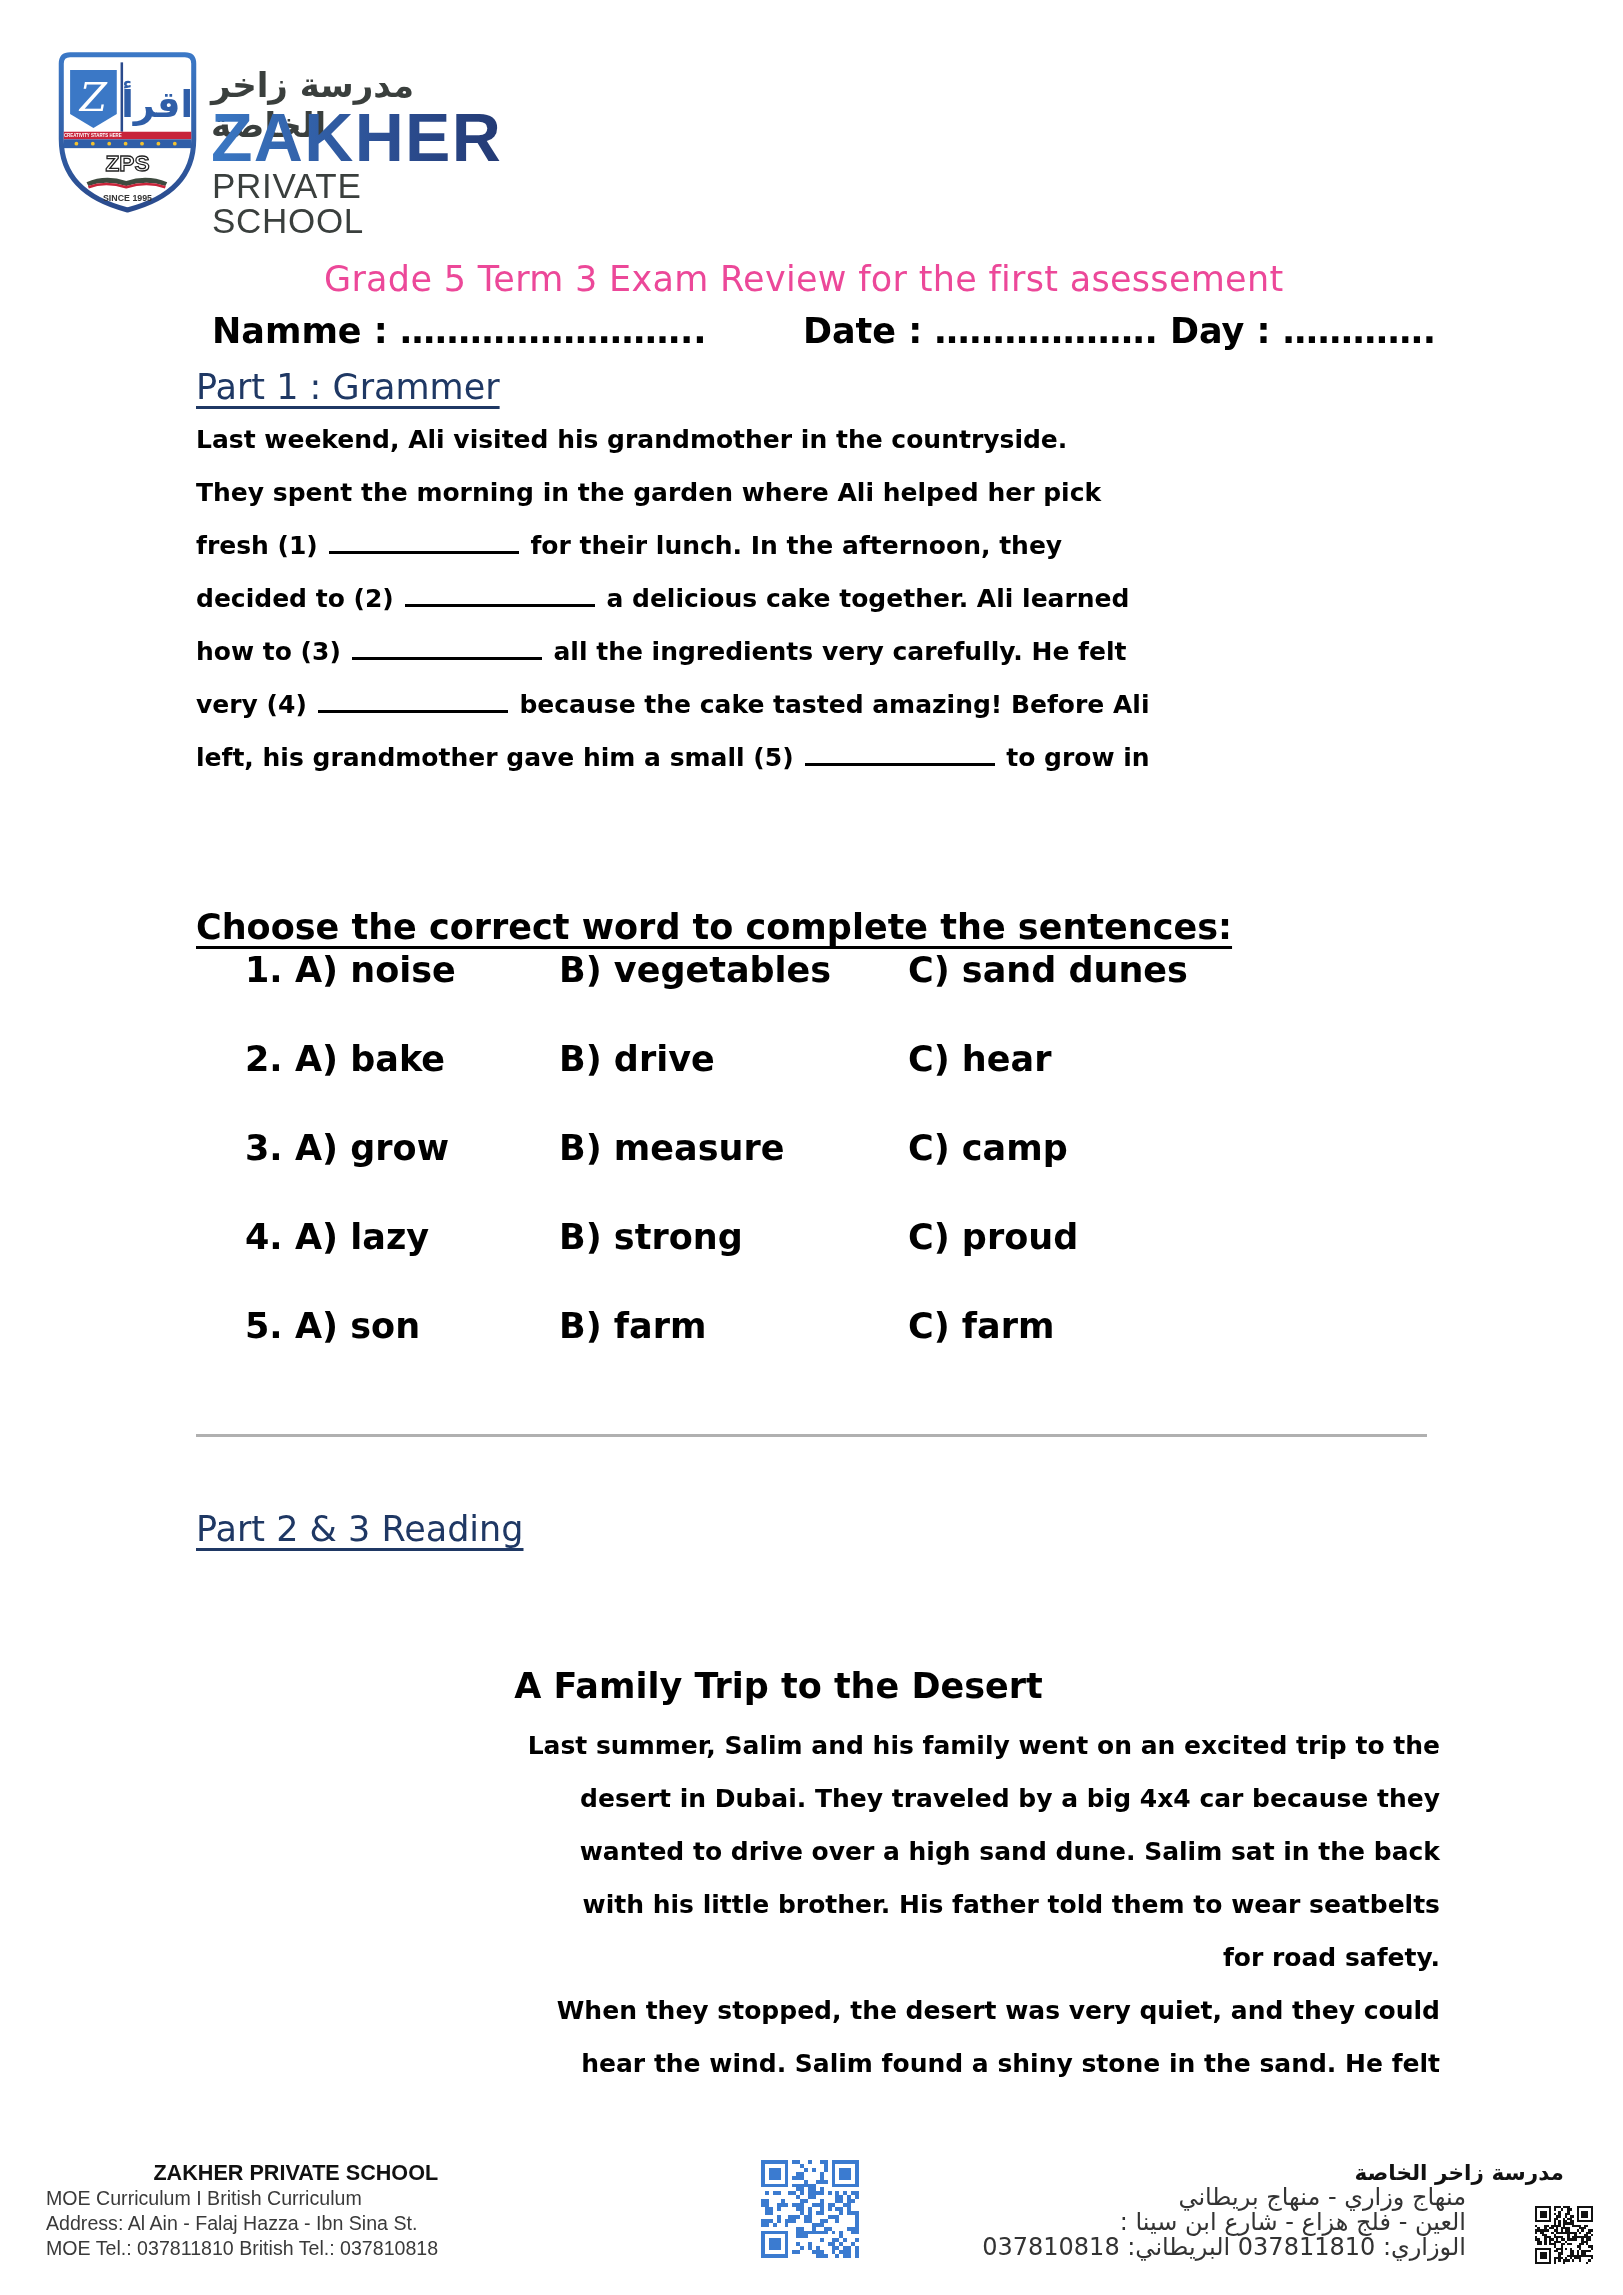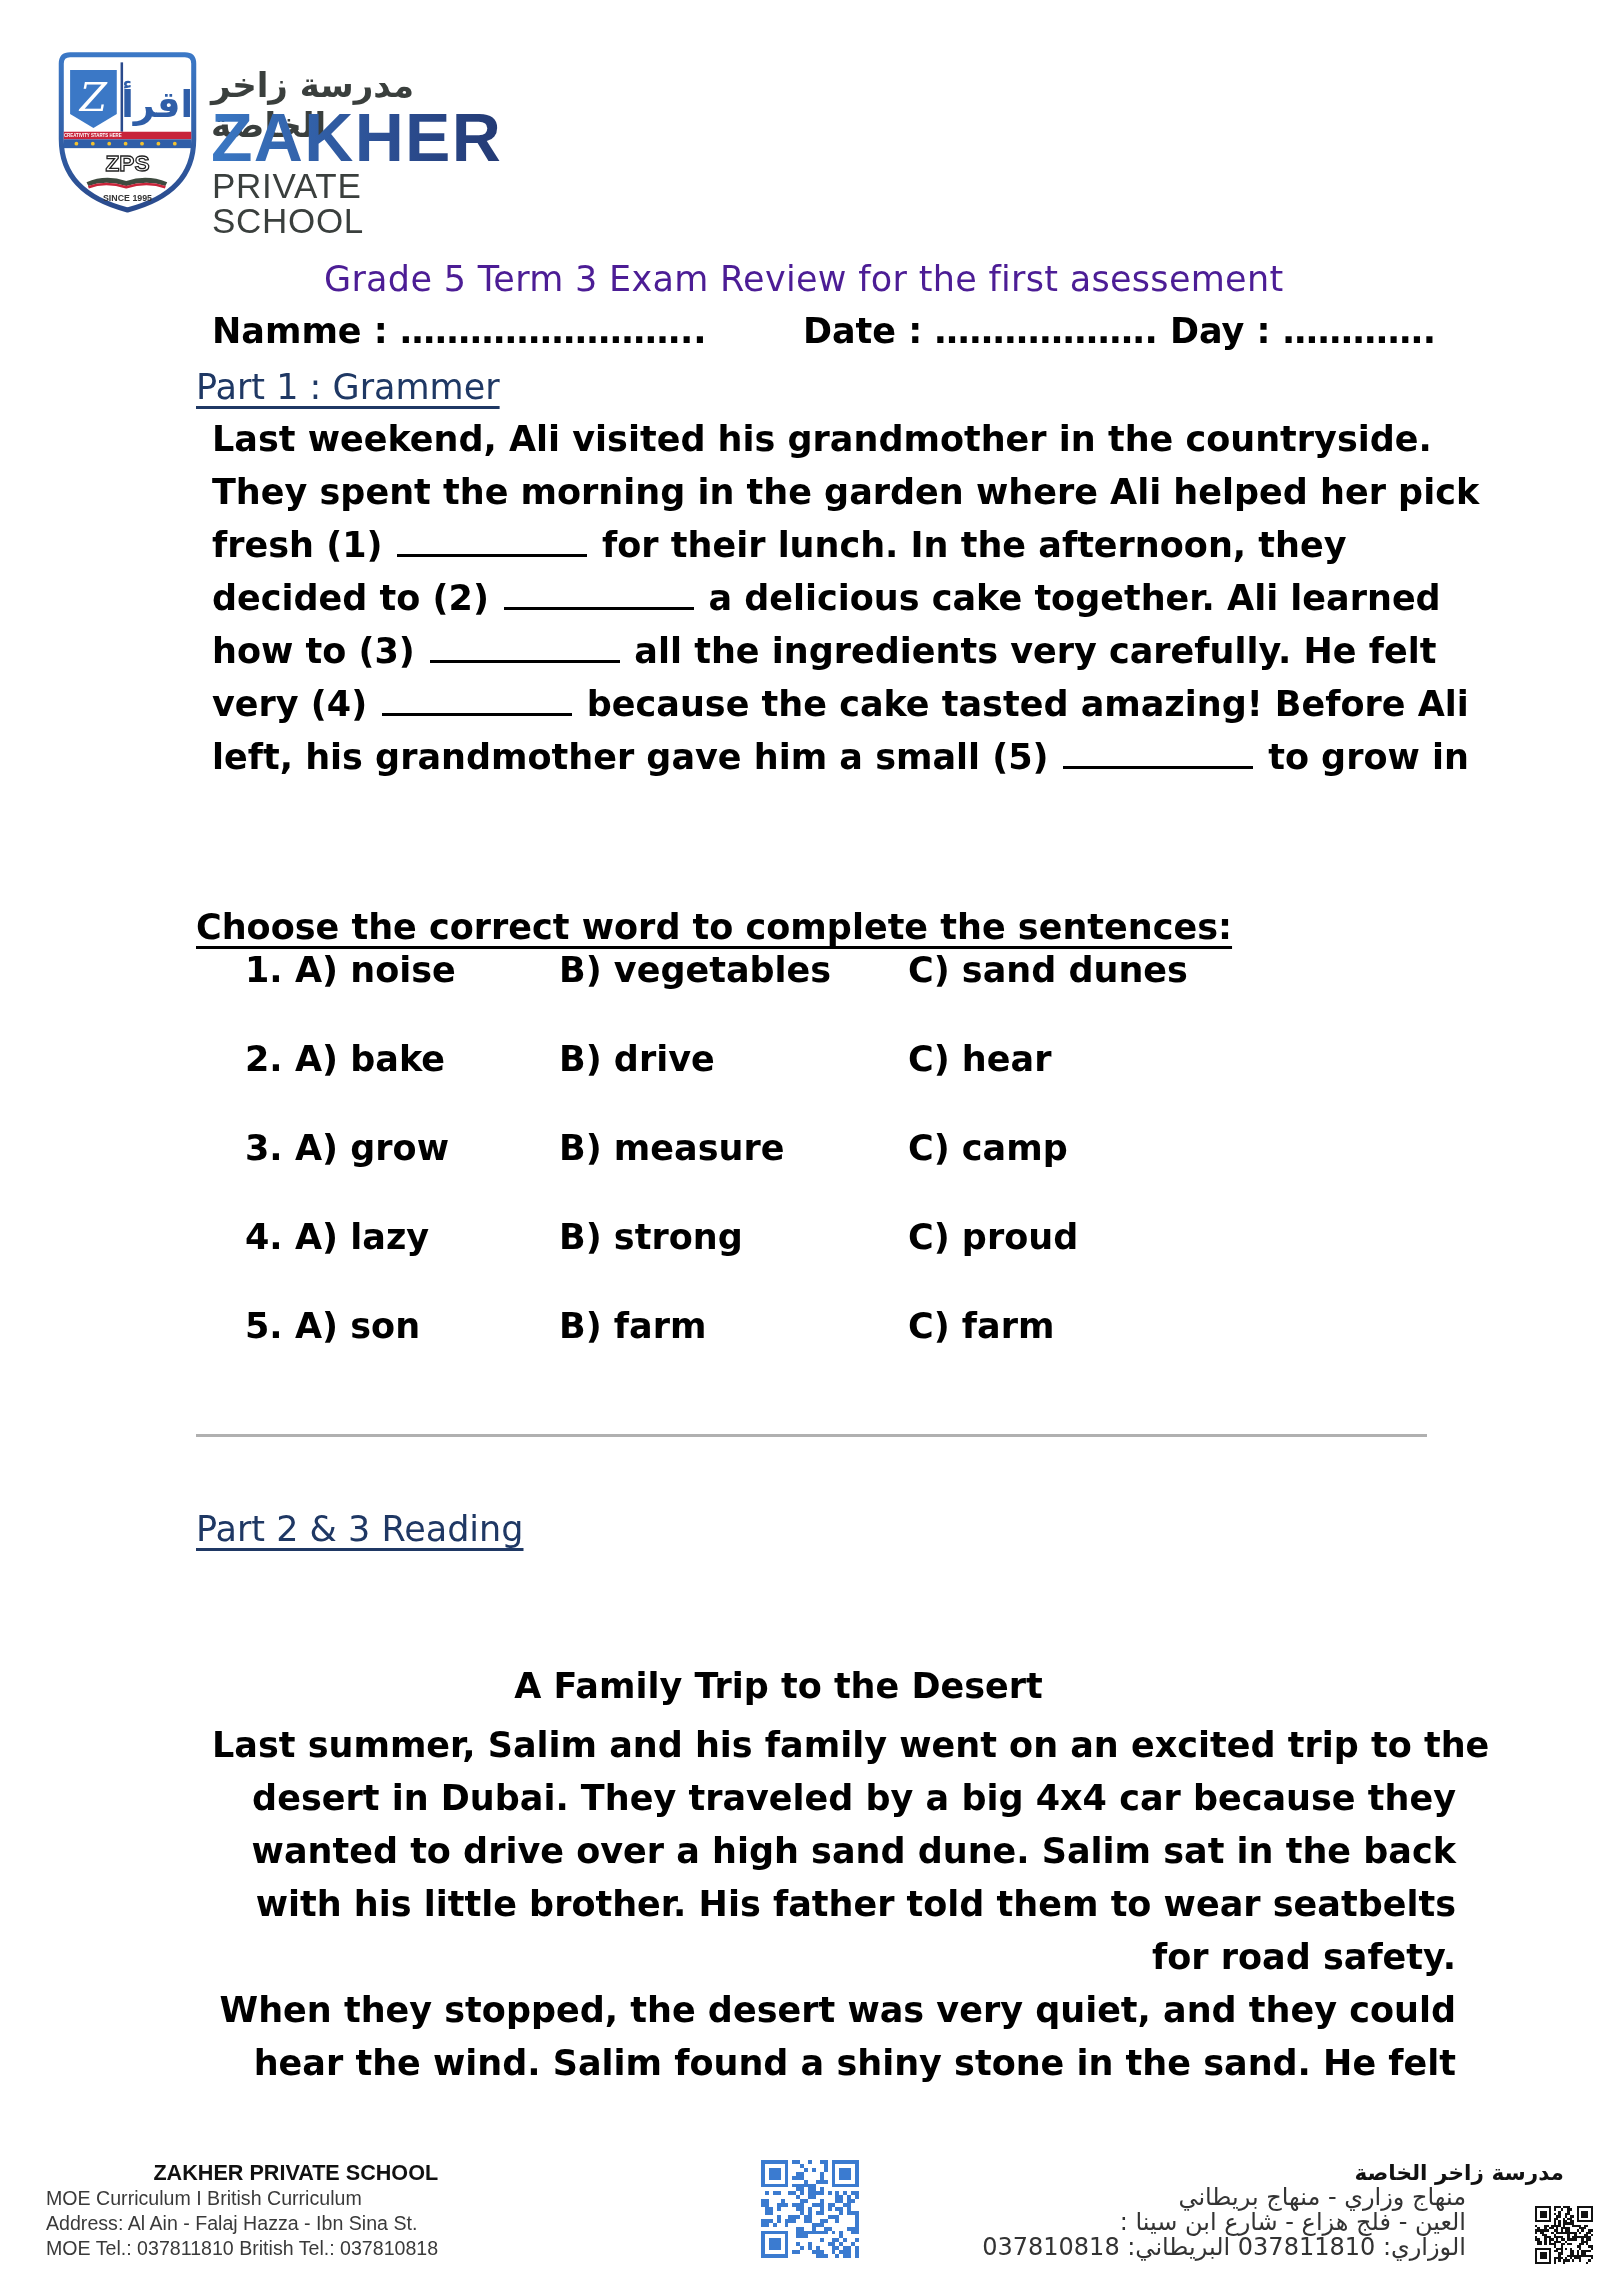--- a/index.html
+++ b/index.html
@@ -13,28 +13,28 @@
               font-weight: bold; font-size: 34px; color: #3a3f3d; direction: rtl; width: 288px; text-align: left; }
   .brand-en { position: absolute; left: 157px; top: 52px; font-family: "Liberation Sans", sans-serif;
               font-weight: 900; font-size: 68px; letter-spacing: 1.3px; line-height: 1;
               background: linear-gradient(90deg, #3a78c4 0%, #2c4f93 60%, #243a74 100%);
               -webkit-background-clip: text; background-clip: text; color: transparent; }
   .brand-sub { position: absolute; left: 158px; top: 117px; font-family: "Liberation Sans", sans-serif;
                font-size: 35px; color: #3a3f3d; letter-spacing: 0.7px; line-height: 1; }
 
   
   .content { position: absolute; left: 196px; top: 259px; width: 1244px; }
-  .doc-title { position: absolute; left: 128px; top: 0; font-size: 35px; color: #4c1d95; white-space: nowrap;
+  .doc-title { position: absolute; left: 128px; top: 0; font-size: 35px; color: #ec4899; white-space: nowrap;
                letter-spacing: 0.3px; }
   .info-line { position: absolute; left: 16px; top: 52px; font-size: 35px; font-weight: bold; white-space: nowrap; }
   .info-line span { display: inline-block; }
   .info-gap { width: 72px; }
   .part-heading { position: absolute; left: 0; font-size: 35px; color: #1f3864; text-decoration: underline;
                   text-decoration-thickness: 3.3px; text-underline-offset: 6.5px; white-space: nowrap; }
-  .para { position: absolute; left: 16px; width: 1244px; font-size: 35px; font-weight: bold; line-height: 53px; }
+  .para { position: absolute; left: 0; width: 1244px; font-size: 25px; font-weight: bold; line-height: 53px; }
   .para .line { white-space: nowrap; display: block; }
   .blank { display: inline-block; width: 190px; border-bottom: 3.9px solid #000; height: 26px; vertical-align: baseline; margin: 0 2.6px; }
   .instruction { position: absolute; left: 0; top: 648px; font-size: 35px; font-weight: bold;
                  text-decoration: underline; text-decoration-thickness: 3.3px; text-underline-offset: 6.5px; white-space: nowrap; }
   .options { position: absolute; left: 49px; top: 691px; }
   .opt-row { position: relative; height: 89px; font-size: 35px; font-weight: bold; }
   .opt-row span { position: absolute; top: 0; white-space: nowrap; }
   .opt-num { left: 0; }
   .opt-a { left: 50px; }
   .opt-b { left: 314px; }

